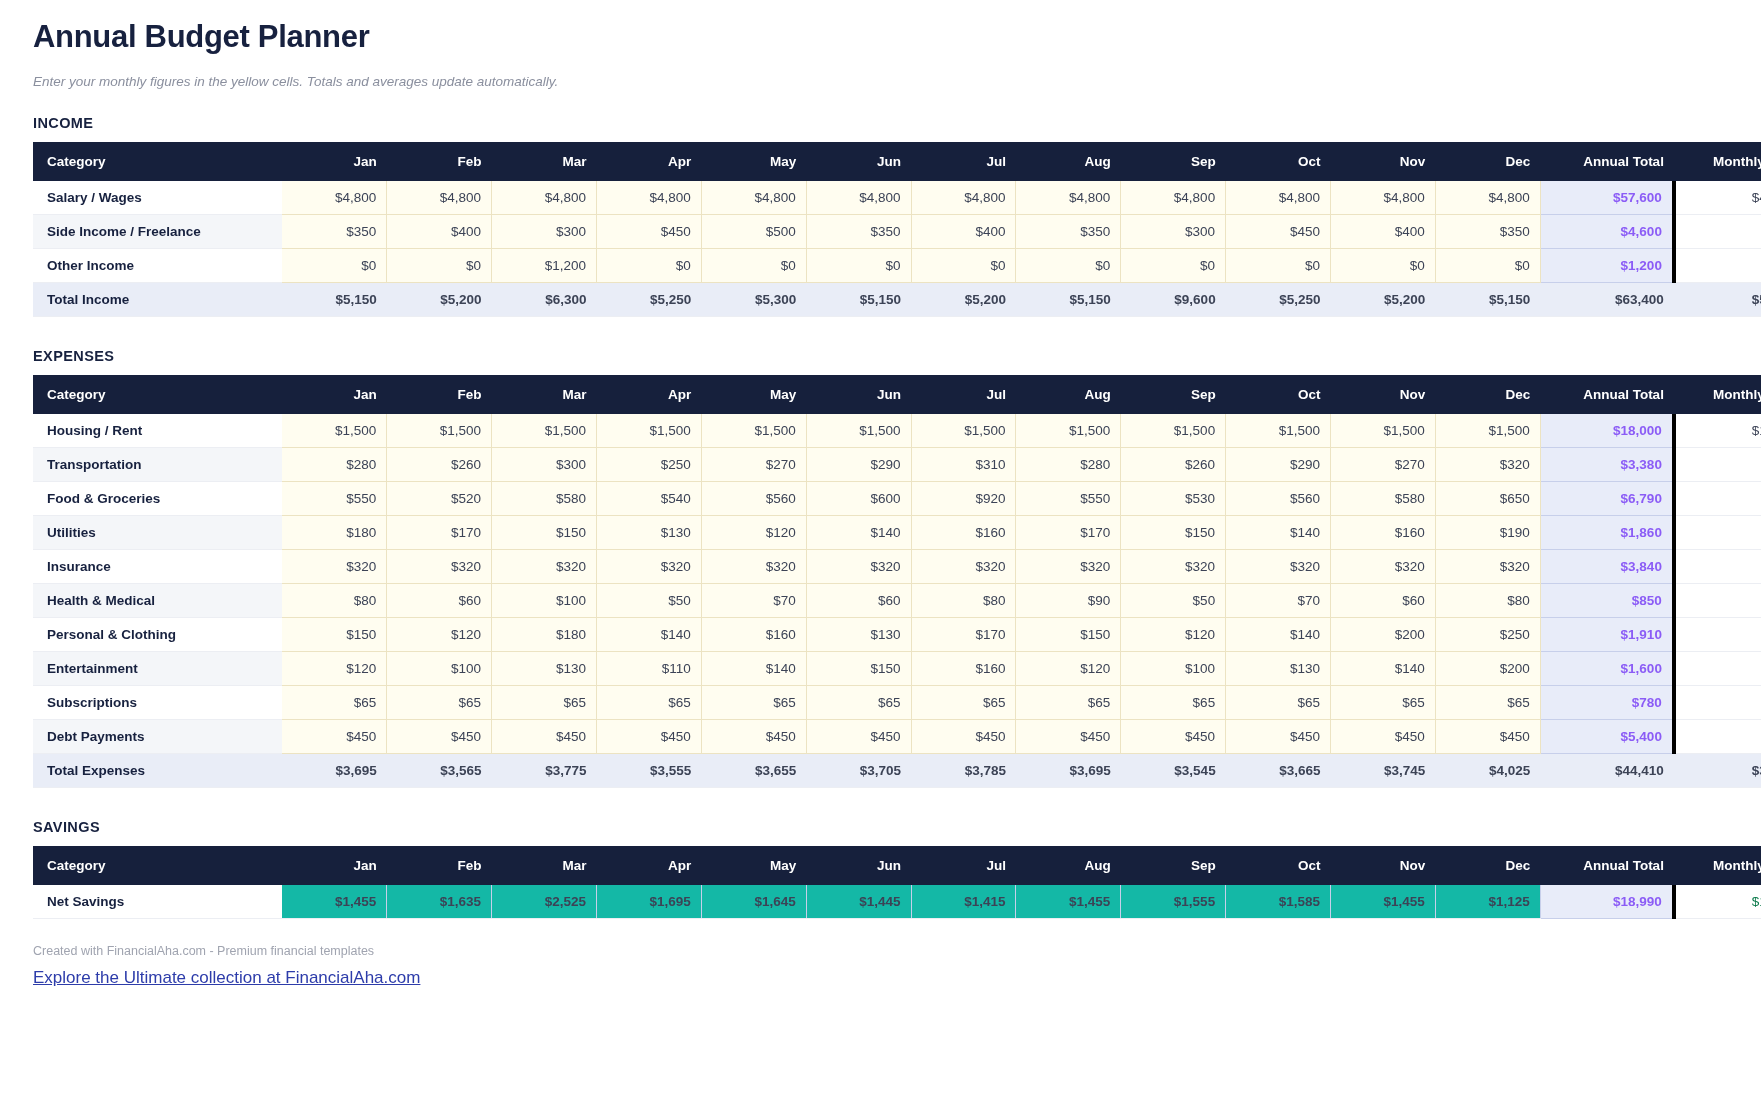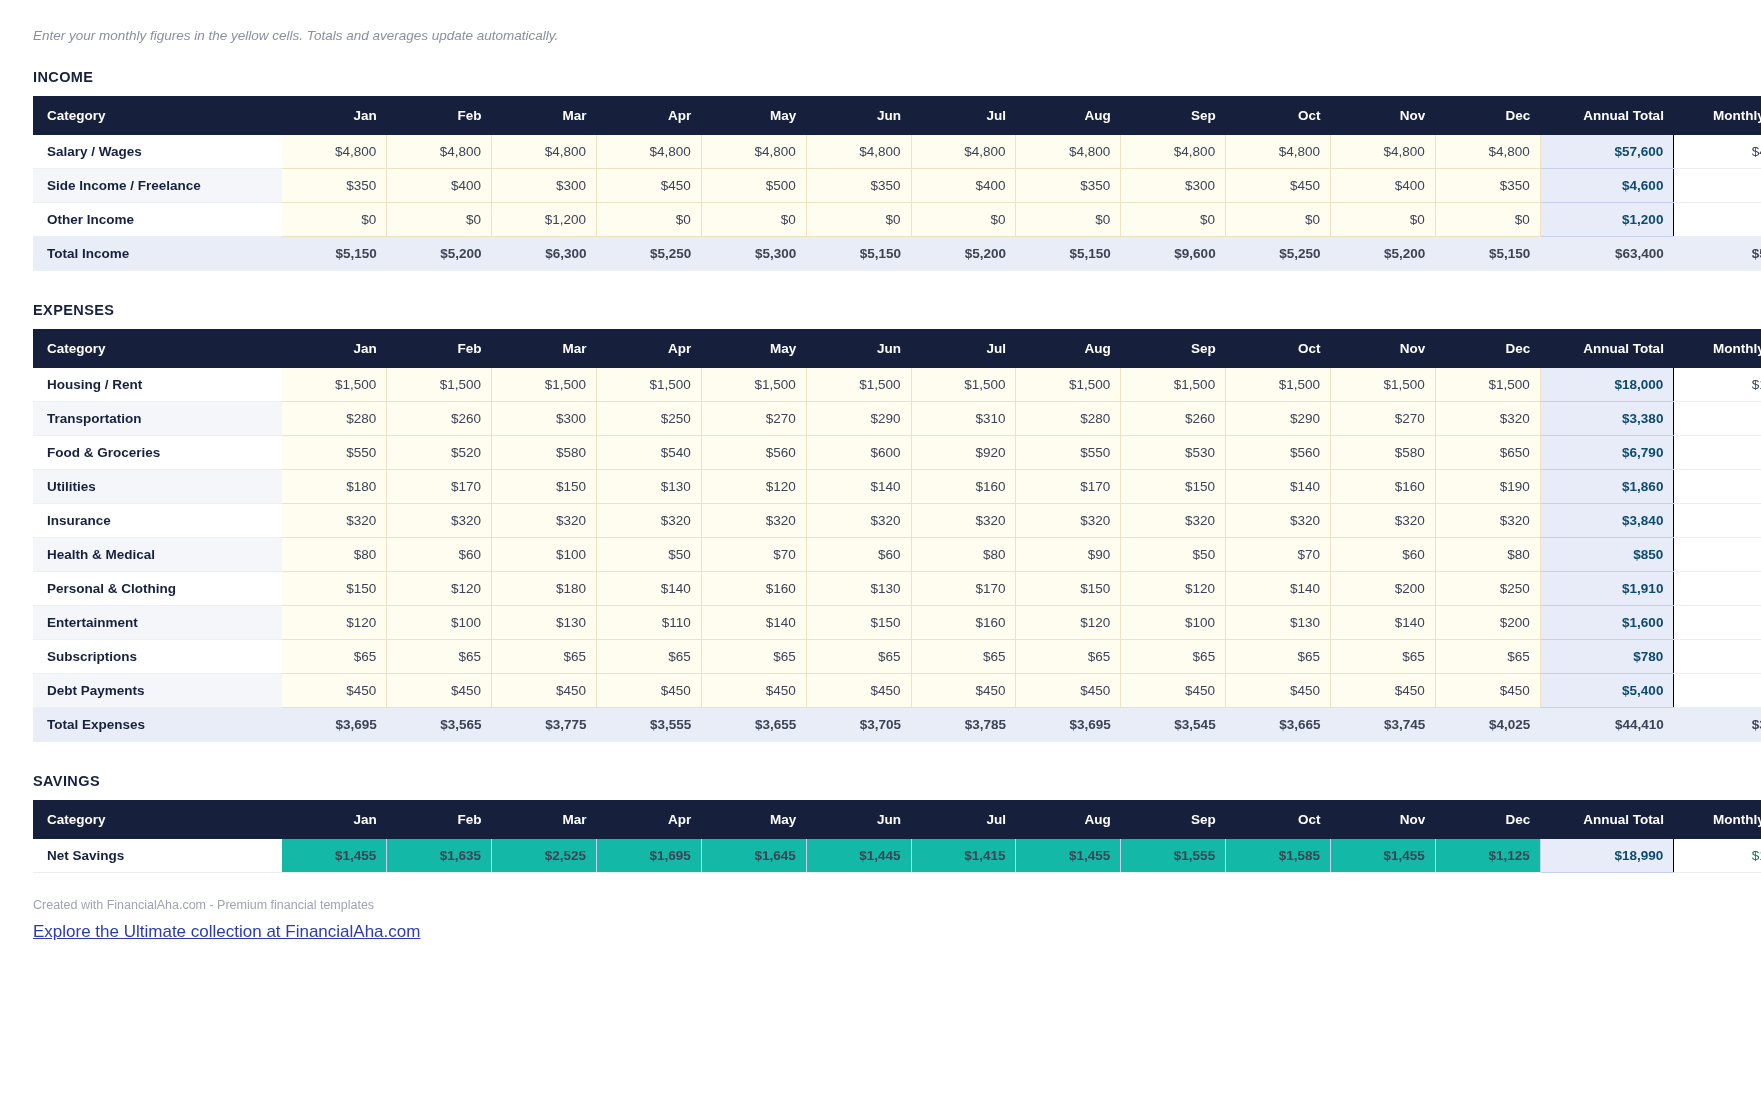--- a/index.html
+++ b/index.html
@@ -87,22 +87,22 @@
   
   table.budget tbody td.inp {
     background: #fffdf0;
     border-right: 1px solid #ece3c2;
     border-bottom: 1px solid #ece3c2;
   }
   
   table.budget tbody td.tot {
     background: #e8ecf9;
     font-weight: bold;
-    color: #0c4a6e;
-    border-right: 1px solid #000000;
+    color: #8b5cf6;
+    border-right: 4px solid #000000;
     border-left: 1px solid #b9c2e2;
     border-bottom: 1px solid #c7cfea;
   }
   table.budget tbody td.avg {
     background: #ffffff;
   }
   tr.alt td.cat, tr.alt td.avg { background: #f4f6f9; }
   tr.alt td.avg { background: #ffffff; }
   tr.alt td.cat { background: #f4f6f9; }
 
@@ -163,20 +163,21 @@
     margin: 0;
     line-height: 16px;
     display: inline-block;
   }
 </style>
 </head>
 <body>
 
 <div class="page">
 
+  <h1 class="page-title">Annual Budget Planner</h1>
   <p class="page-subtitle">Enter your monthly figures in the yellow cells. Totals and averages update automatically.</p>
 
   <div class="gap-s"></div>
 
   <div class="section-label">INCOME</div>
   <div class="gap-m"></div>
   <div class="table-wrap">
     <table class="budget">
       <colgroup>
         <col class="c-cat">

